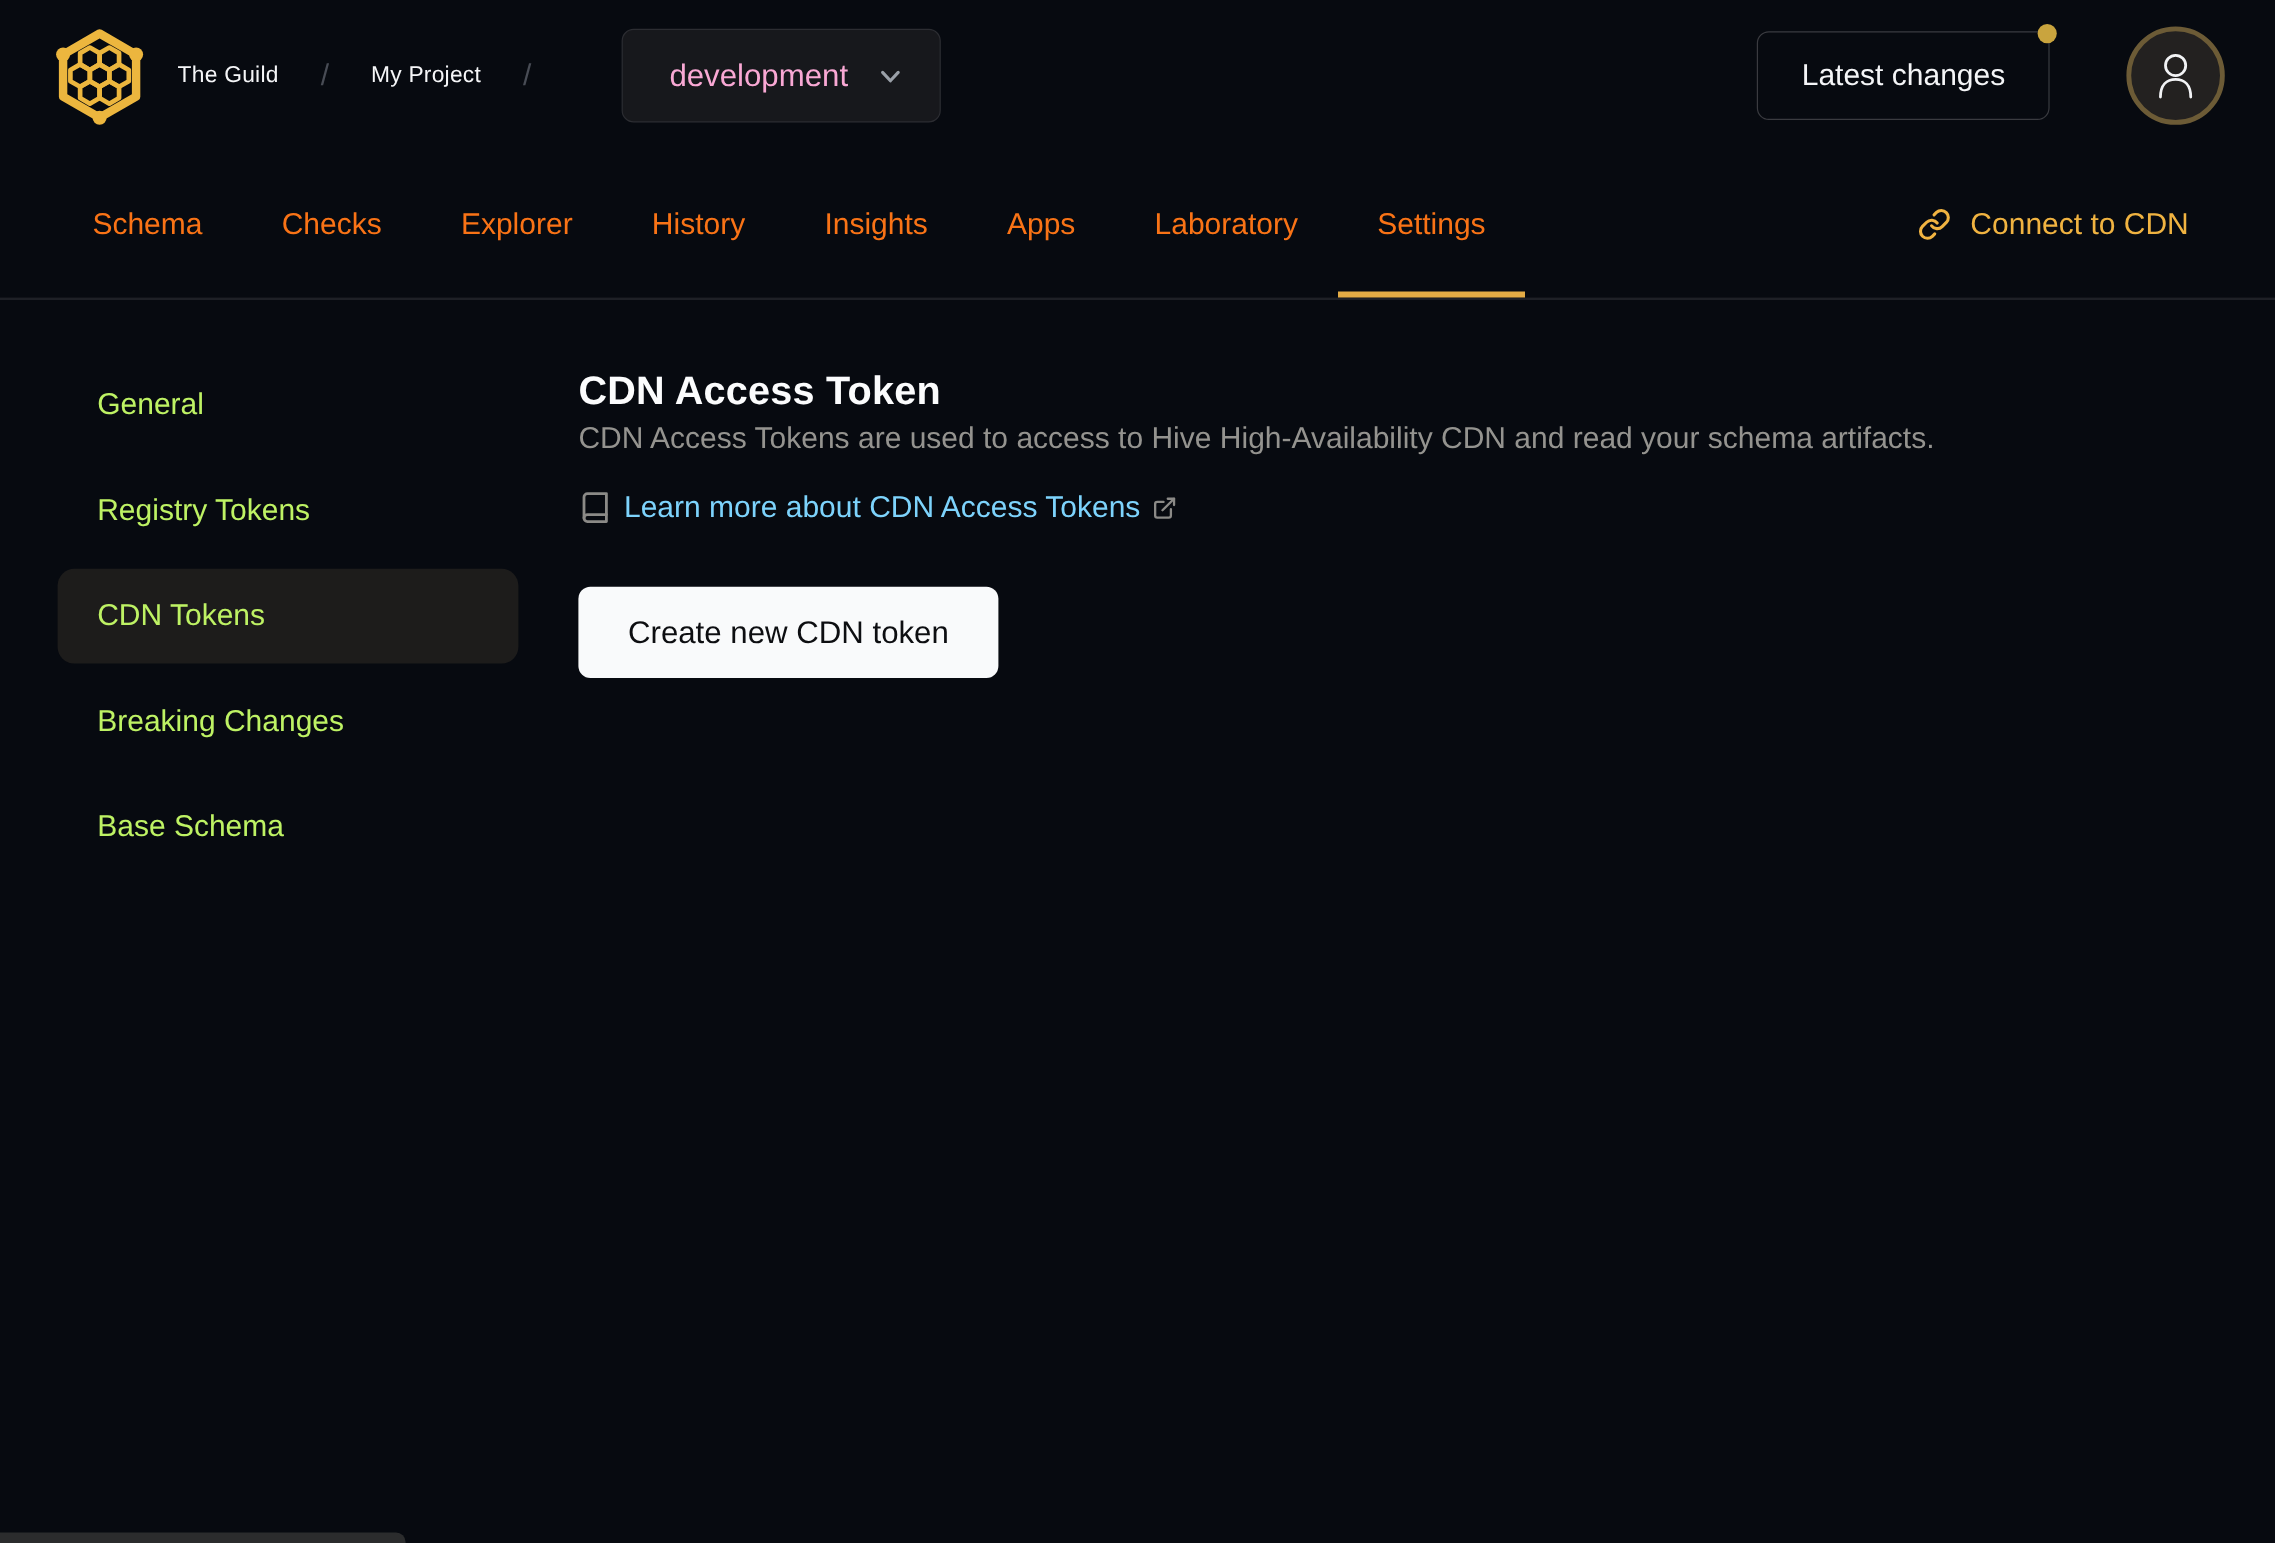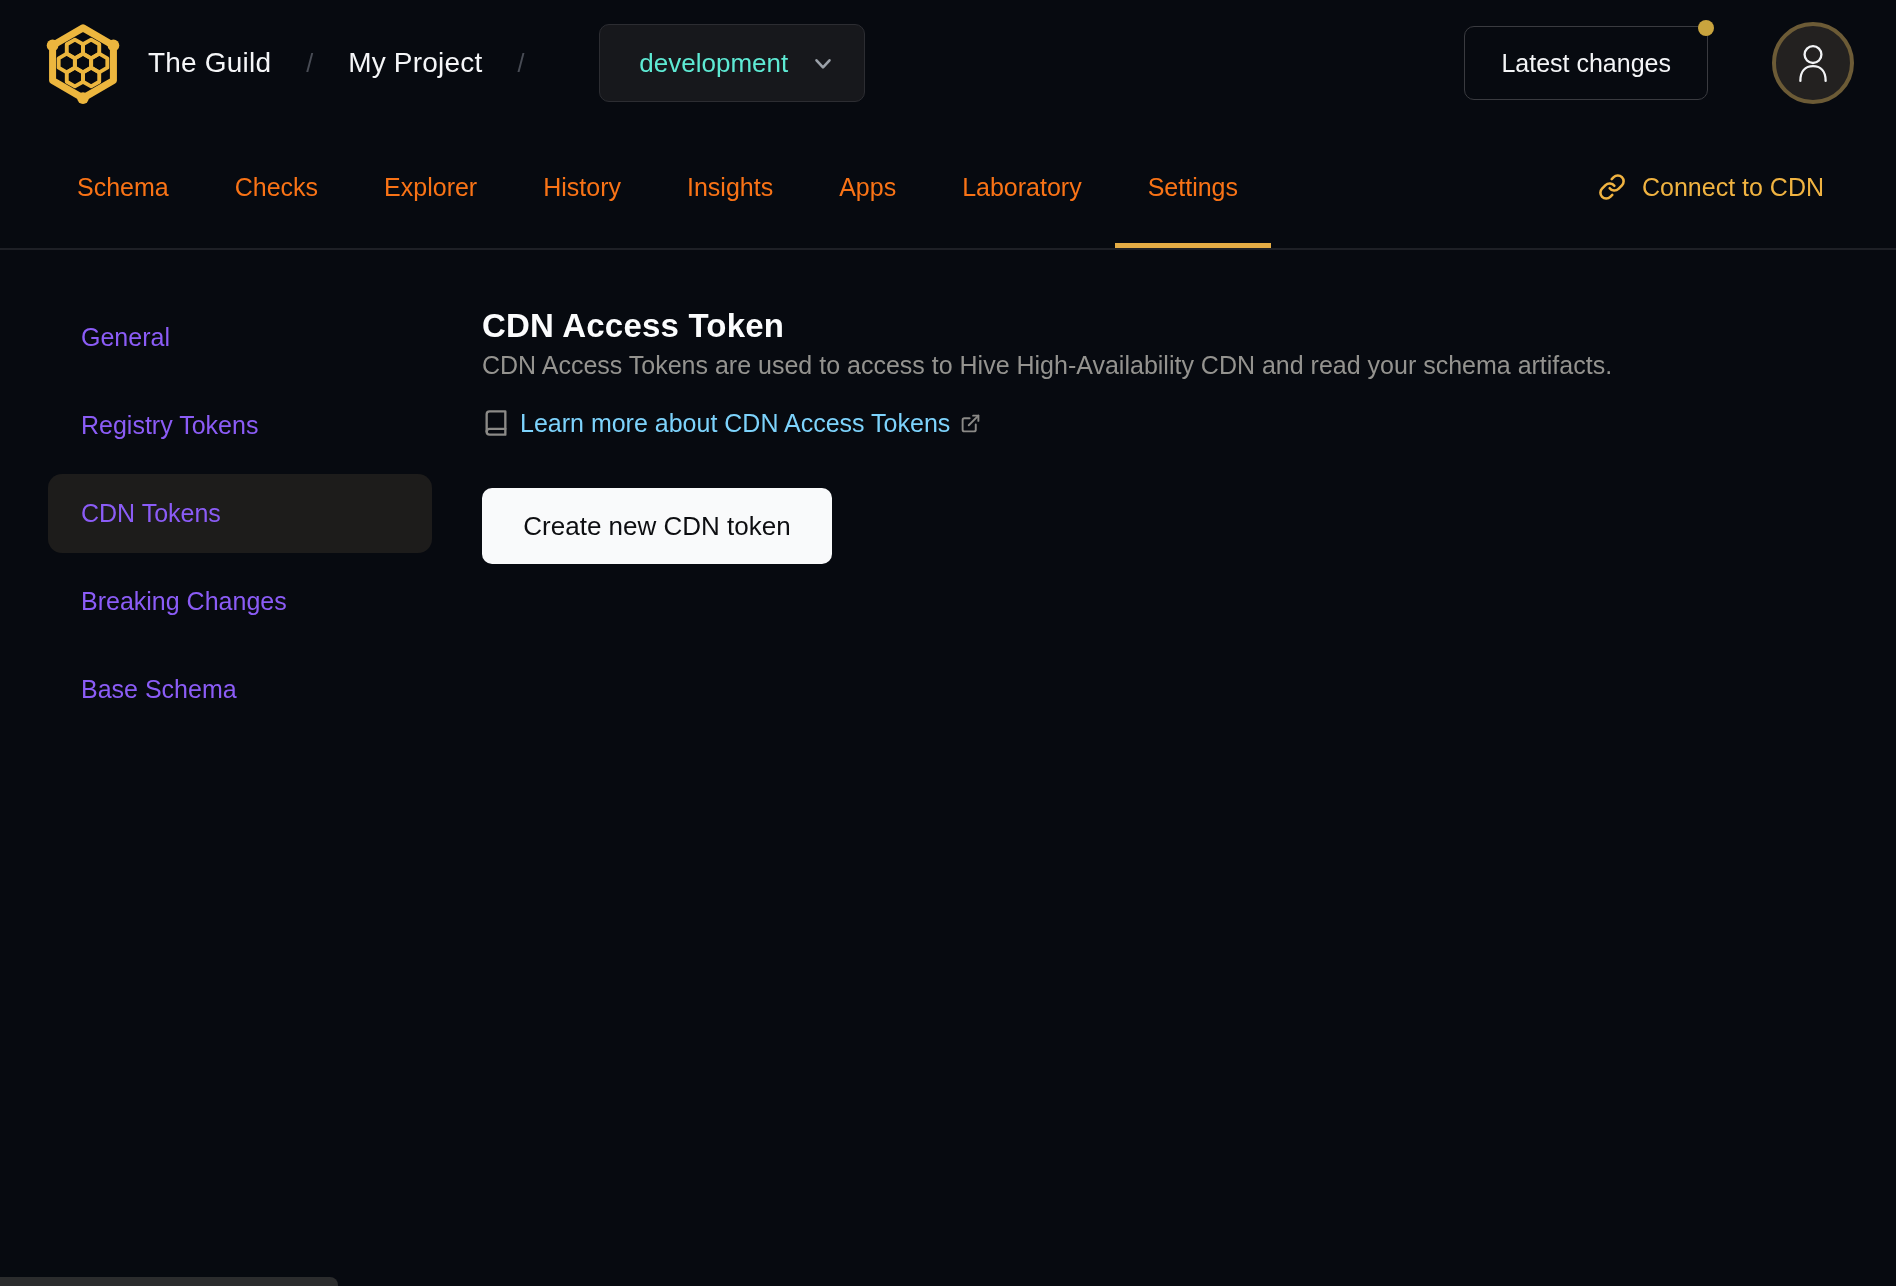--- a/index.html
+++ b/index.html
@@ -16,21 +16,21 @@
   
   .header {
     height: 126px;
     display: flex;
     align-items: center;
     padding: 0 42px 0 44px;
   }
   .logo-link { display: flex; align-items: center; cursor: pointer; }
   .breadcrumb { display: flex; align-items: center; margin-left: 26px; }
   .crumb {
-    font-size: 28px;
+    font-size: 19px;
     color: #f5f6f8;
     letter-spacing: 0.2px;
     cursor: pointer;
     white-space: nowrap;
   }
   .crumb-sep {
     color: #484c55;
     font-size: 25px;
     margin: 0 35px;
   }
@@ -40,21 +40,21 @@
     min-width: 262px;
     background: #17181c;
     border: 1px solid #2c2d32;
     border-radius: 10px;
     display: flex;
     align-items: center;
     padding: 0 28px 0 39px;
     cursor: pointer;
     gap: 22px;
   }
-  .target-select-value { font-size: 26px; color: #5eead4; }
+  .target-select-value { font-size: 26px; color: #f9a8d4; }
   .header-spacer { flex: 1; }
   .latest-changes {
     position: relative;
     height: 74px;
     padding: 0 36px;
     background: transparent;
     border: 1px solid #3a3b40;
     border-radius: 10px;
     color: #f4f5f7;
     font-size: 25px;
@@ -125,21 +125,21 @@
     padding: 48px 0 0 48px;
   }
   .side-item {
     width: 384px;
     height: 79px;
     border-radius: 14px;
     display: flex;
     align-items: center;
     padding: 0 33px;
     font-size: 25px;
-    color: #8b5cf6;
+    color: #bef264;
     cursor: pointer;
     margin-bottom: 9px;
   }
   .side-item.active { background: #1d1c1b; }
 
   .main-panel { flex: 1; padding: 54px 60px 0 48px; }
   .page-title {
     font-size: 33px;
     line-height: 44px;
     font-weight: 700;

